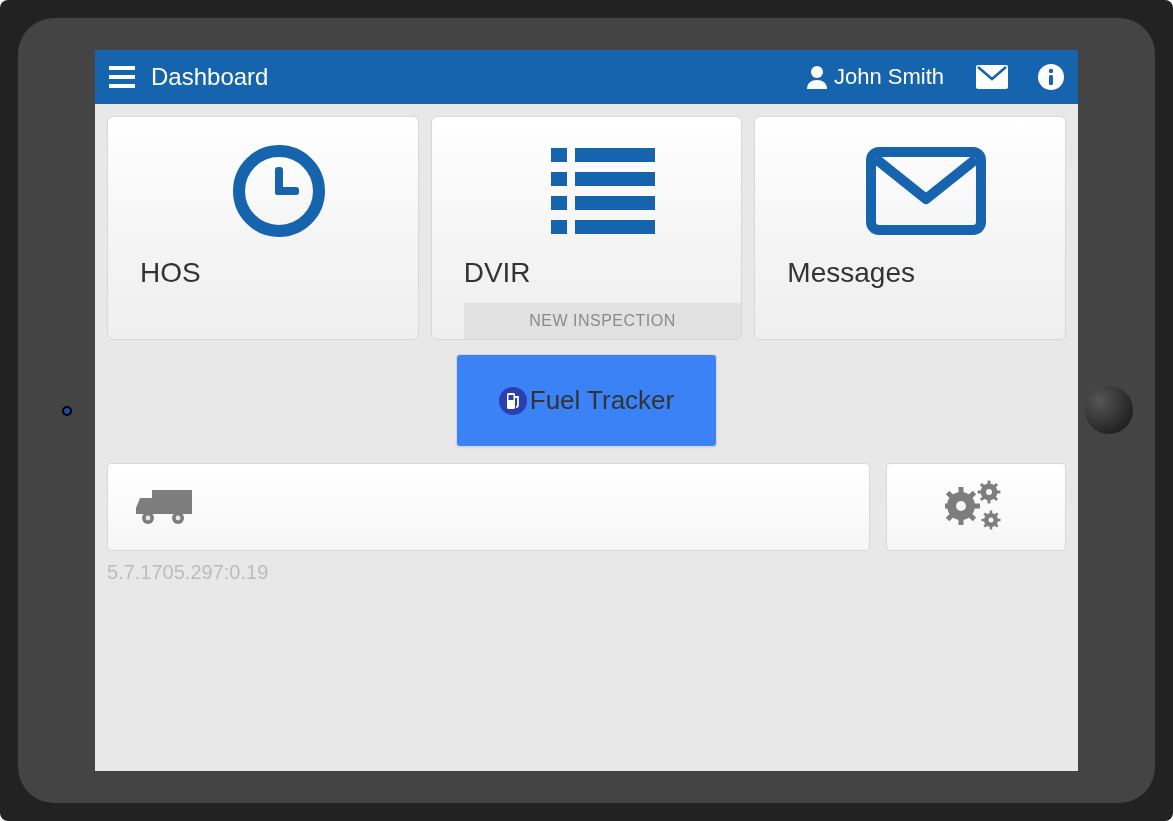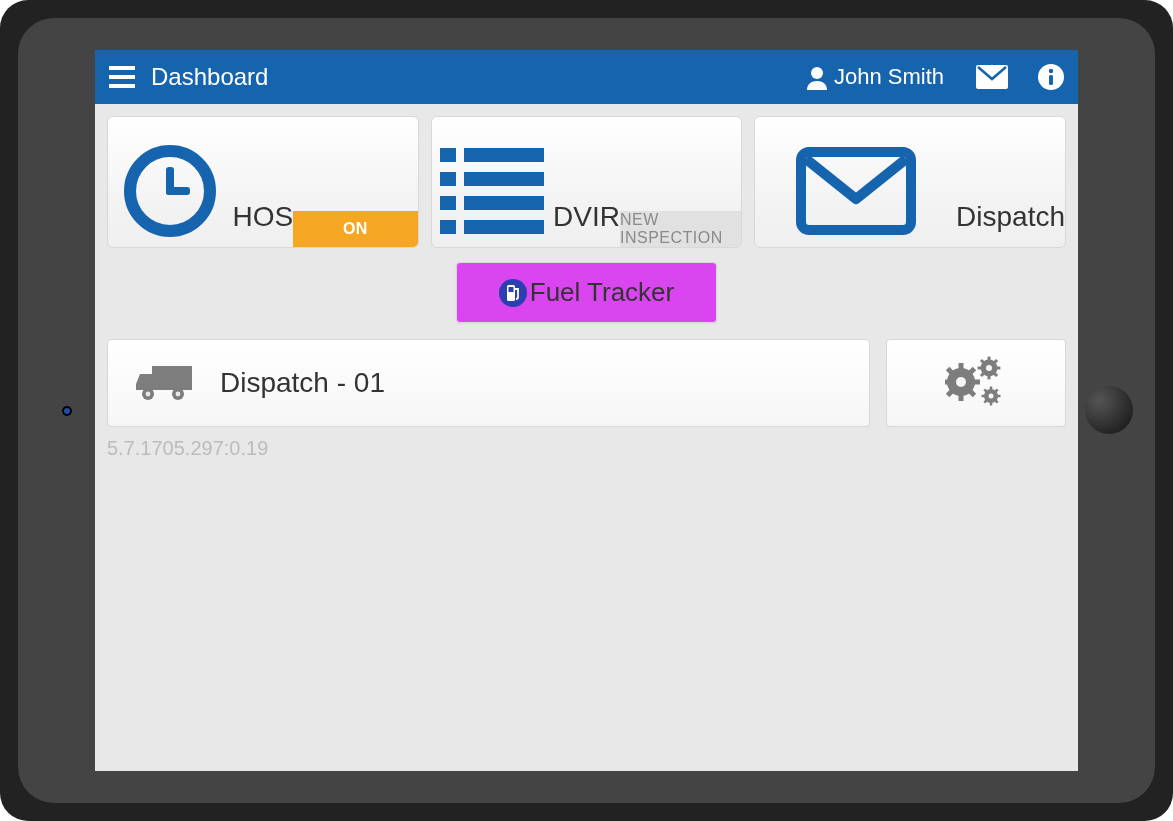--- a/index.html
+++ b/index.html
@@ -1,20 +1,20 @@
 <!DOCTYPE html>
 <html><head>
 <meta charset="utf-8">
 <style>
   * { box-sizing: border-box; margin: 0; padding: 0; }
   html, body { width: 1173px; height: 821px; font-family: Arial, Helvetica, sans-serif; background: #fff; }
   .tablet-frame {
     width: 1173px; height: 821px;
     background: #222;
-    border-radius: 28px;
+    border-radius: 8px;
     padding: 50px 95px;
     position: relative;
   }
   .tablet-frame::before {
     content: "";
     position: absolute;
     inset: 18px;
     border-radius: 36px;
     background: #444;
   }
@@ -46,47 +46,48 @@
     height: 54px;
     background: #1664ad;
     color: #fff;
     display: flex;
     align-items: center;
     padding: 0 14px;
     gap: 16px;
   }
   .header-title { font-size: 24px; font-weight: 400; flex: 0 0 auto; }
   .header-spacer { flex: 1; }
-  .header-user { display: flex; align-items: flex-end; gap: 6px; font-size: 22px; }
+  .header-user { display: flex; align-items: center; gap: 6px; font-size: 22px; }
   .icon-btn { display: inline-flex; align-items: center; justify-content: center; cursor: pointer; }
   .content { padding: 12px 12px 0 12px; }
   .tiles { display: flex; gap: 12px; }
   .tile {
     flex: 1;
     background: linear-gradient(#fff, #f3f3f3 65%, #efefef);
     border: 1px solid #d8d8d8;
     border-radius: 6px;
     display: flex;
-    flex-direction: row;
-    align-items: flex-end;
+    flex-direction: column;
+    align-items: flex-start;
     cursor: pointer;
     overflow: hidden;
+    padding-left: 32px;
   }
   .tile-icon { height: 130px; display: flex; align-items: center; justify-content: center; width: 100%; padding-top: 18px; }
   .tile-label { font-size: 28px; color: #333; padding: 10px 0 14px; }
   .tile-footer {
     width: 100%; height: 36px; display: flex; align-items: center; justify-content: center;
     font-size: 16px; letter-spacing: 0.5px;
   }
   .tile-footer.on { background: #f5a623; color: #fff; font-weight: 600; }
   .tile-footer.muted { background: #e1e1e1; color: #8a8a8a; font-weight: 400; }
   .fuel-row { display: flex; justify-content: center; margin-top: 14px; }
   .fuel-btn {
-    background: #d946ef; border: 1px solid #d8d8d8; border-radius: 4px;
-    padding: 14px 42px; font-size: 26px; color: #333;
+    background: #3b82f6; border: 1px solid #d8d8d8; border-radius: 4px;
+    padding: 30px 42px; font-size: 26px; color: #333;
     display: flex; align-items: center; gap: 3px; cursor: pointer;
     box-shadow: 0 1px 2px rgba(0,0,0,.06);
   }
   .bottom-row { display: flex; gap: 16px; margin-top: 16px; }
   .dispatch-card {
     flex: 1; background: linear-gradient(#fff, #f6f6f6);
     border: 1px solid #d8d8d8; border-radius: 4px;
     display: flex; align-items: center; gap: 28px;
     padding: 22px 28px; font-size: 28px; color: #333; cursor: pointer;
   }
@@ -145,21 +146,20 @@
 
         <div class="tile">
           <div class="tile-icon">
             <svg width="96" height="96" viewBox="0 0 96 96">
               <circle cx="48" cy="48" r="40" fill="none" stroke="#1664ad" stroke-width="12"></circle>
               <rect x="44" y="24" width="8" height="28" rx="3" fill="#1664ad"></rect>
               <rect x="44" y="44" width="24" height="8" rx="3" fill="#1664ad"></rect>
             </svg>
           </div>
           <div class="tile-label">HOS</div>
-          <div class="tile-footer on">ON</div>
         </div>
 
         <div class="tile">
           <div class="tile-icon">
             <svg width="104" height="86" viewBox="0 0 104 86">
               <rect x="0" y="0" width="16" height="14" fill="#1664ad"></rect>
                 <rect x="24" y="0" width="80" height="14" fill="#1664ad"></rect>
               <rect x="0" y="24" width="16" height="14" fill="#1664ad"></rect>
                 <rect x="24" y="24" width="80" height="14" fill="#1664ad"></rect>
               <rect x="0" y="48" width="16" height="14" fill="#1664ad"></rect>
@@ -172,21 +172,21 @@
           <div class="tile-footer muted">NEW INSPECTION</div>
         </div>
 
         <div class="tile">
           <div class="tile-icon">
             <svg width="120" height="88" viewBox="0 0 120 88">
               <rect x="5" y="5" width="110" height="78" rx="8" fill="none" stroke="#1664ad" stroke-width="10"></rect>
               <path d="M10 12 L60 52 L110 12" fill="none" stroke="#1664ad" stroke-width="10" stroke-linejoin="round"></path>
             </svg>
           </div>
-          <div class="tile-label">Dispatch</div>
+          <div class="tile-label">Messages</div>
         </div>
 
       </div>
 
       <div class="fuel-row">
         <div class="fuel-btn">
           <span>
             <svg width="28" height="28" viewBox="0 0 28 28">
               <circle cx="14" cy="14" r="14" fill="#2b3fb0"></circle>
               <rect x="8" y="6" width="8" height="16" rx="1.5" fill="#fff"></rect>
@@ -203,21 +203,20 @@
           <span>
             <svg width="56" height="42" viewBox="0 0 56 42">
               <rect x="16" y="4" width="40" height="24" fill="#7d7d7d"></rect>
               <path d="M16 12 H4 L0 22 V28 H16 Z" fill="#7d7d7d"></path>
               <circle cx="12" cy="32" r="6" fill="#7d7d7d"></circle>
               <circle cx="42" cy="32" r="6" fill="#7d7d7d"></circle>
               <circle cx="12" cy="32" r="2.4" fill="#e8e8e8"></circle>
               <circle cx="42" cy="32" r="2.4" fill="#e8e8e8"></circle>
             </svg>
           </span>
-          <span>Dispatch - 01</span>
         </div>
         <div class="settings-card">
           <span>
             <svg width="62" height="54" viewBox="0 0 62 54">
               <g fill="#7d7d7d">
                 <g transform="translate(16,26)">
                   <circle r="14"></circle>
                     <circle r="5" fill="#f6f6f6"></circle>
                   <g>
                       <rect x="-2.5" y="-19" width="5" height="7"></rect>

